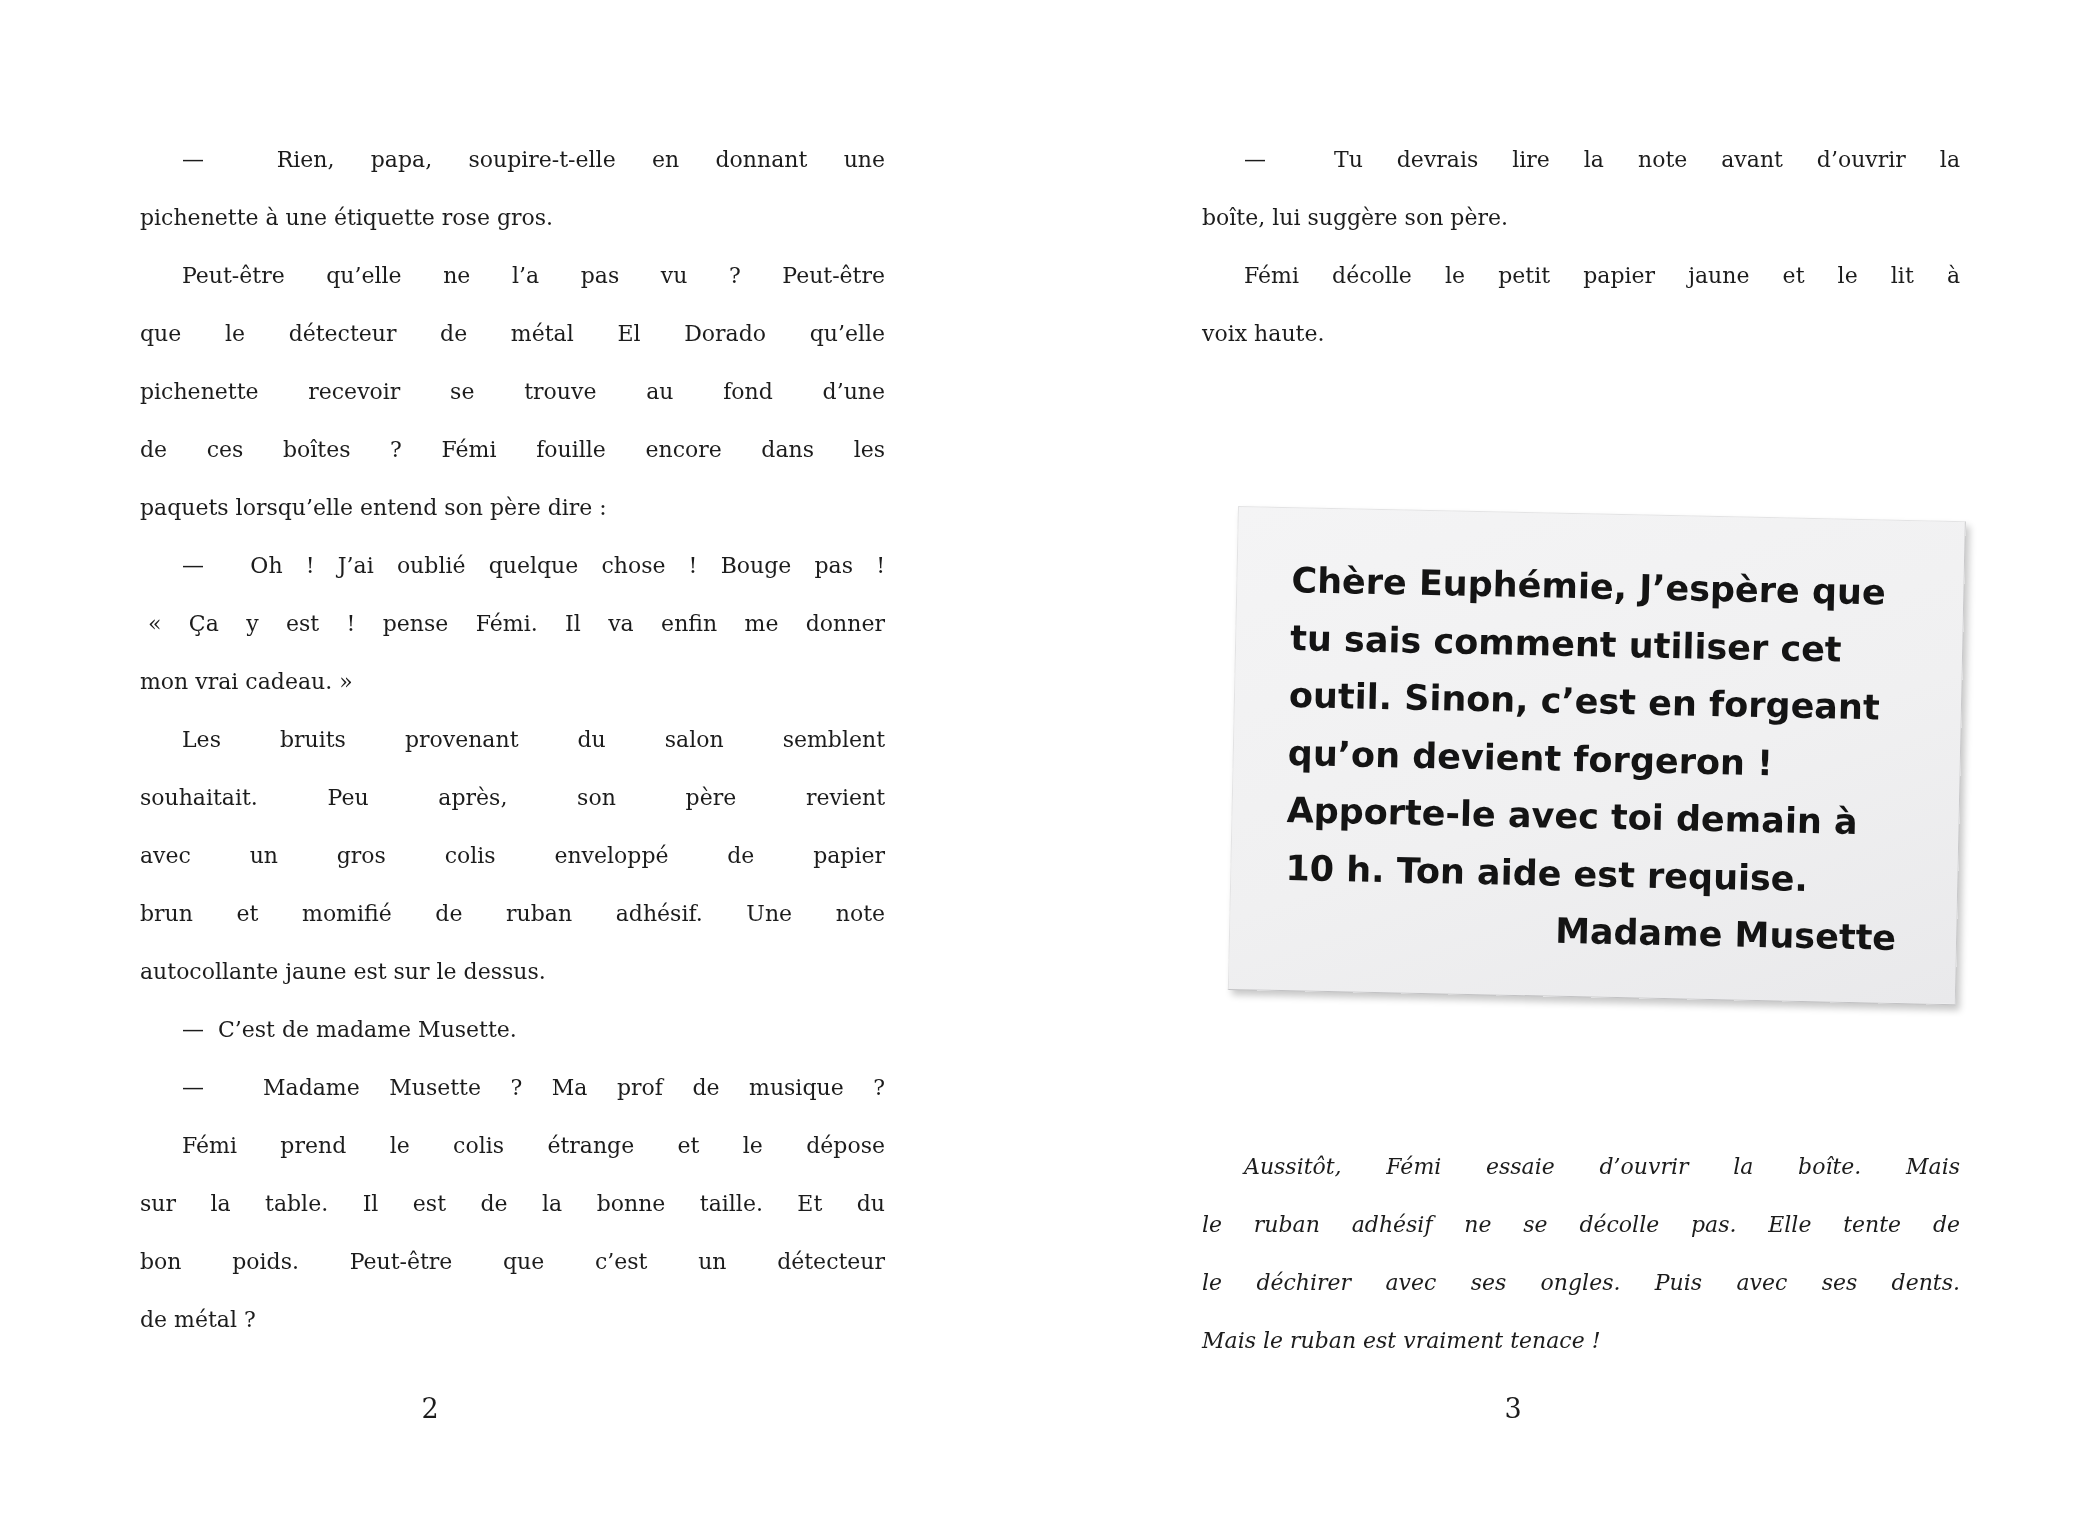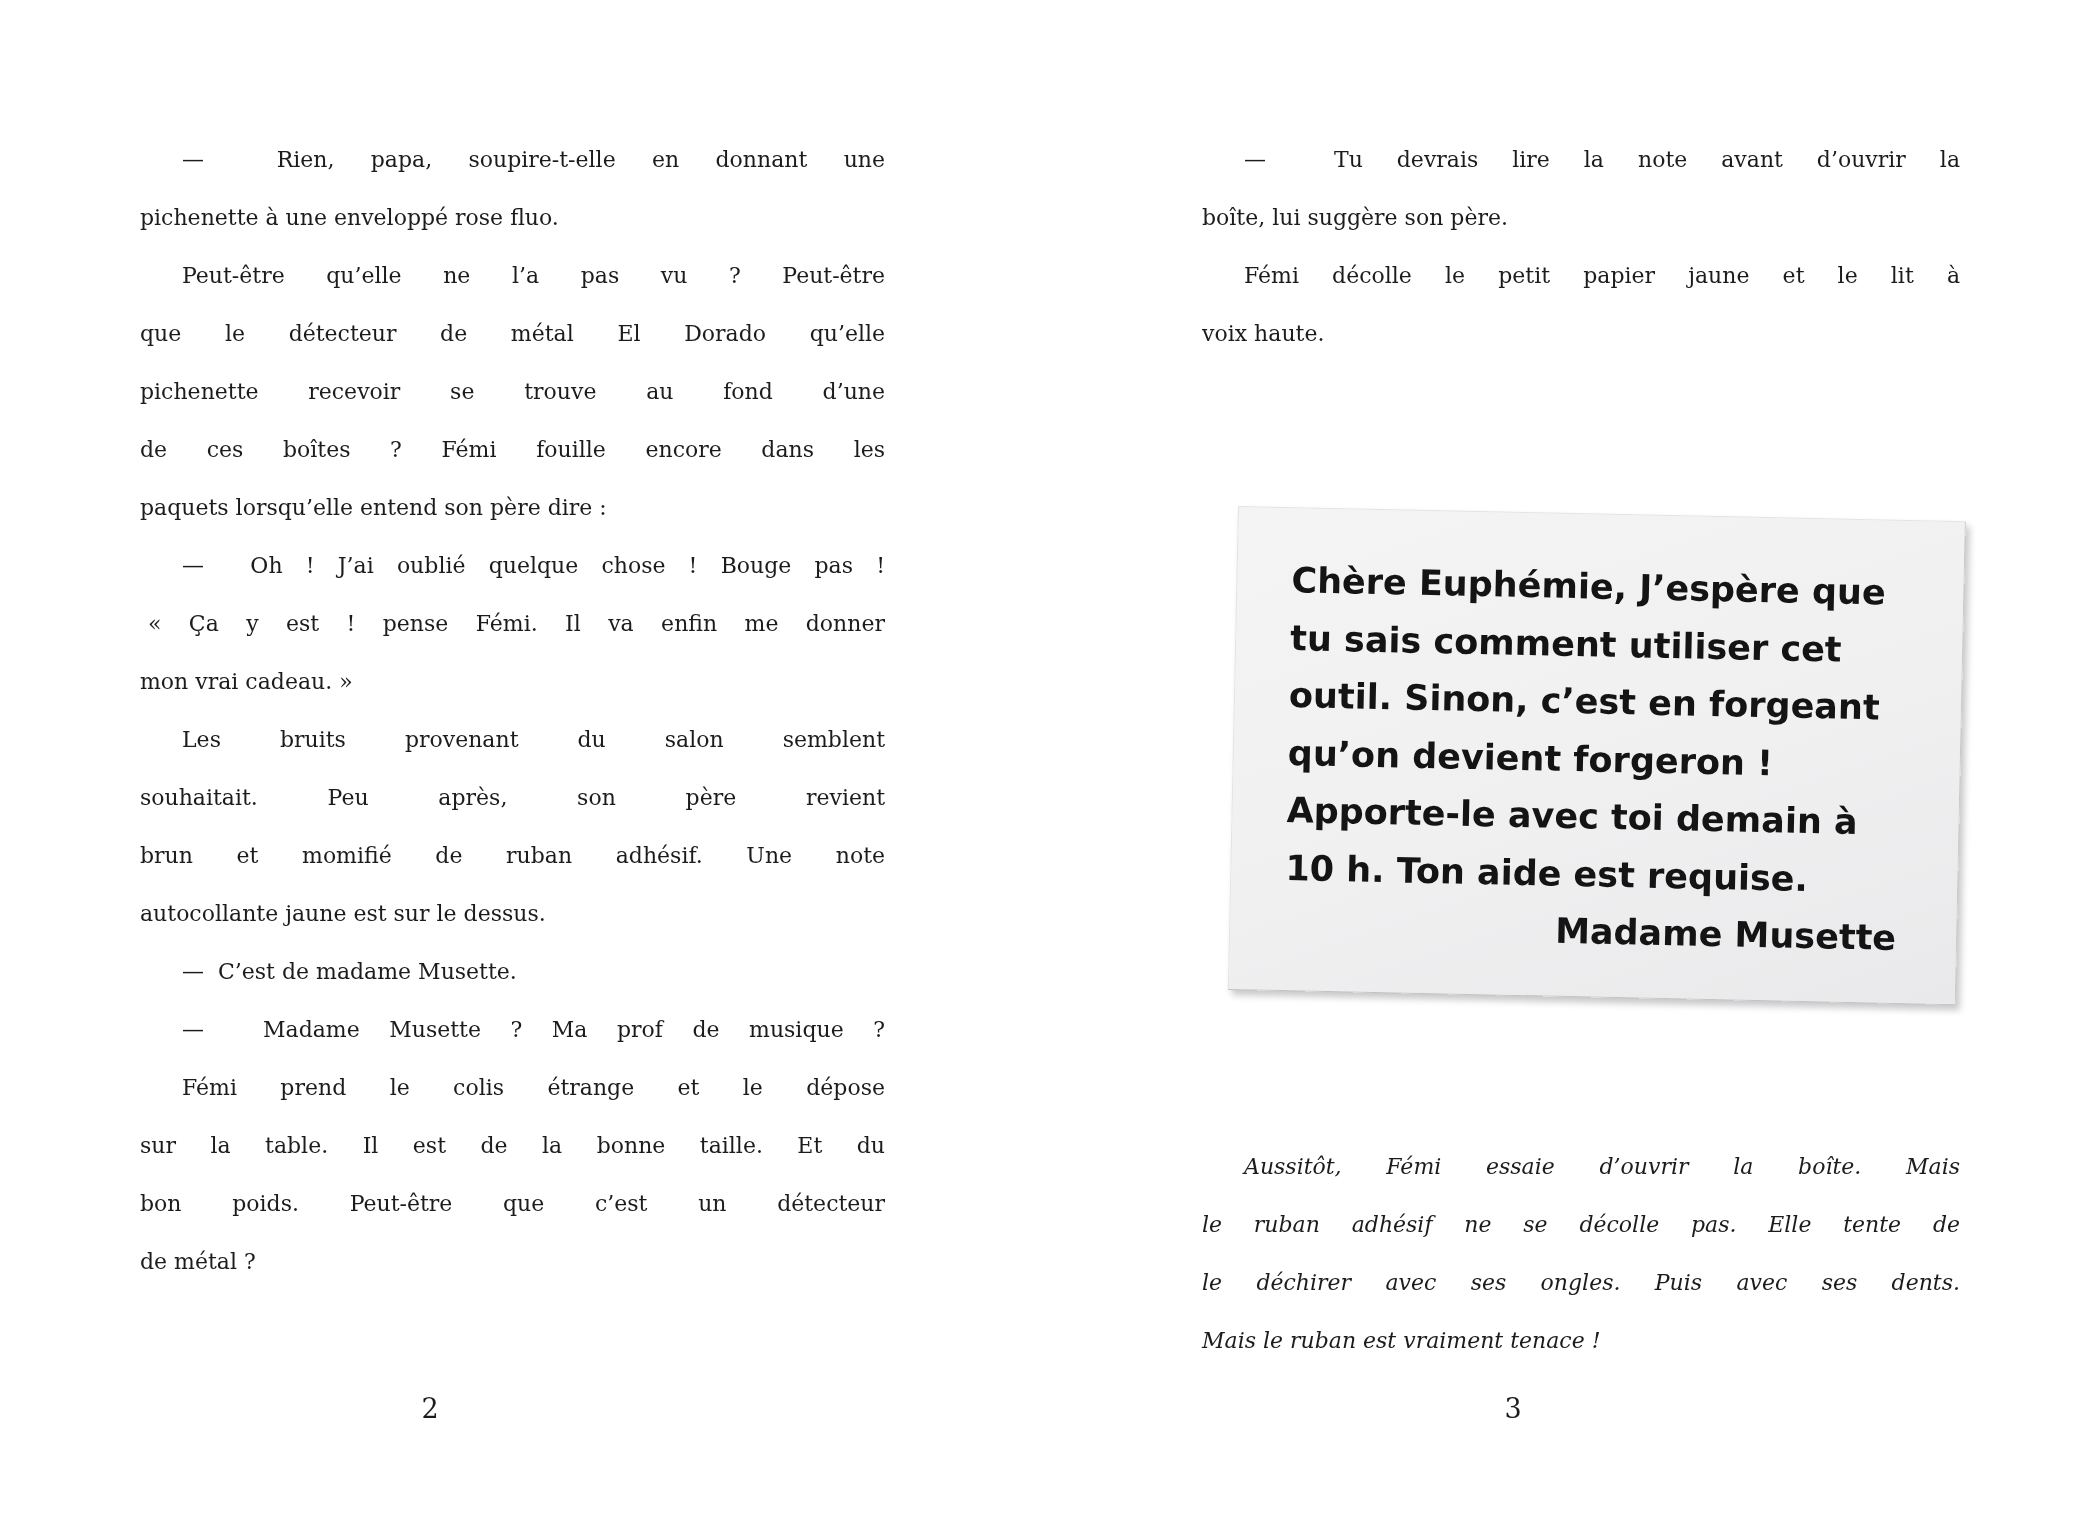--- a/index.html
+++ b/index.html
@@ -29,31 +29,32 @@
             font-family:"DejaVu Sans", sans-serif;font-weight:bold;color:#141414;}
 </style>
 </head>
 <body>
 
 <div class="spread">
 
   <div>
     <div class="text-block left-block">
         <div class="line j ind-dialogue">—&nbsp;&nbsp;Rien, papa, soupire-t-elle en donnant une</div>
-        <div class="line">pichenette à une enveloppé rose fluo.</div>
+        <div class="line">pichenette à une étiquette rose gros.</div>
         <div class="line j ind-para">Peut-être qu’elle ne l’a pas vu&nbsp;? Peut-être</div>
         <div class="line j">que le détecteur de métal El Dorado qu’elle</div>
         <div class="line j">pichenette recevoir se trouve au fond d’une</div>
         <div class="line j">de ces boîtes&nbsp;? Fémi fouille encore dans les</div>
         <div class="line">paquets lorsqu’elle entend son père dire&nbsp;:</div>
         <div class="line j ind-dialogue">—&nbsp;&nbsp;Oh&nbsp;! J’ai oublié quelque chose&nbsp;! Bouge pas&nbsp;!</div>
         <div class="line j ind-quote">«&nbsp;Ça y est&nbsp;! pense Fémi. Il va enfin me donner</div>
         <div class="line">mon vrai cadeau.&nbsp;»</div>
         <div class="line j ind-para">Les bruits provenant du salon semblent</div>
         <div class="line j">souhaitait. Peu après, son père revient</div>
+        <div class="line j">avec un gros colis enveloppé de papier</div>
         <div class="line j">brun et momifié de ruban adhésif. Une note</div>
         <div class="line">autocollante jaune est sur le dessus.</div>
         <div class="line ind-dialogue">—&nbsp;&nbsp;C’est de madame Musette.</div>
         <div class="line j ind-dialogue">—&nbsp;&nbsp;Madame Musette&nbsp;? Ma prof de musique&nbsp;?</div>
         <div class="line j ind-para">Fémi prend le colis étrange et le dépose</div>
         <div class="line j">sur la table. Il est de la bonne taille. Et du</div>
         <div class="line j">bon poids. Peut-être que c’est un détecteur</div>
         <div class="line">de métal&nbsp;?</div>
       </div>
     <div class="page-num left">2</div>

